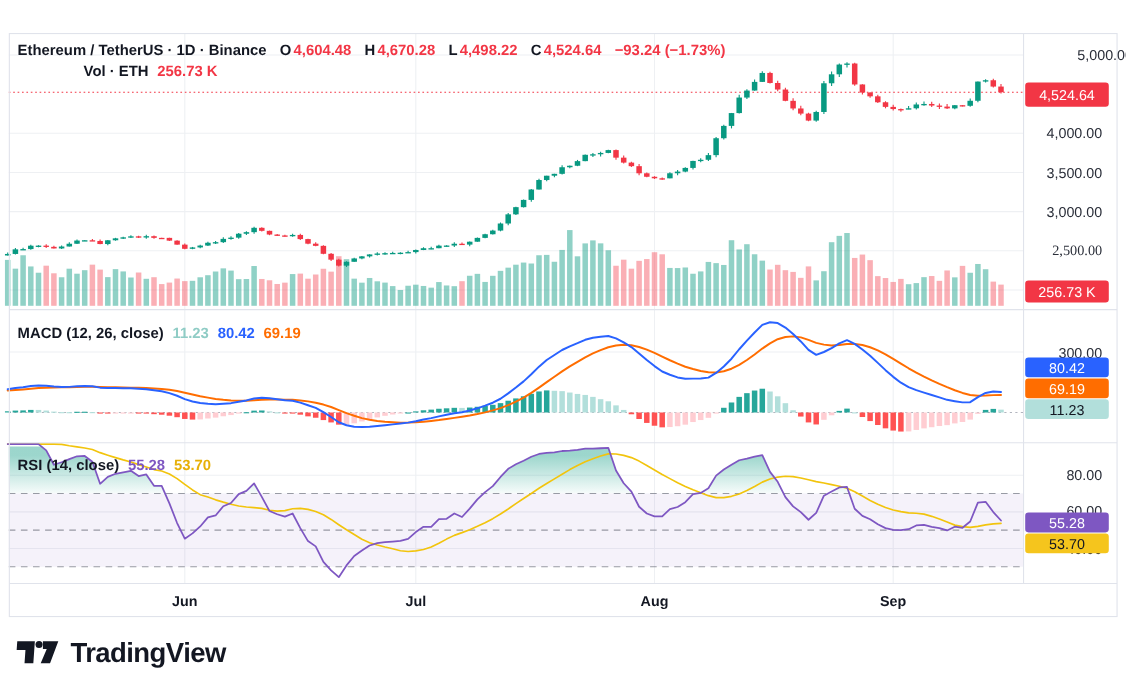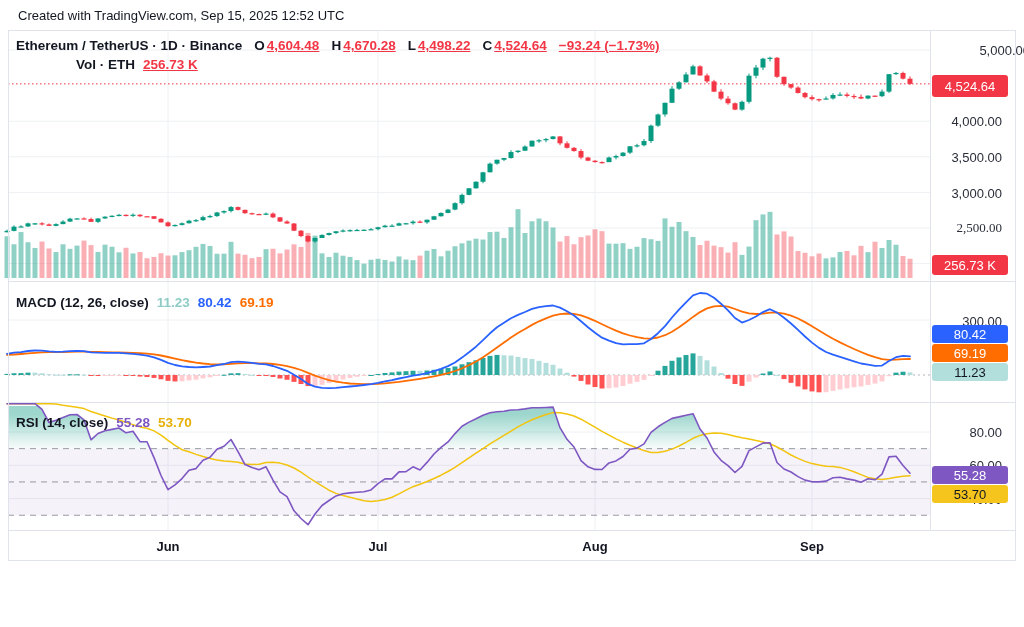--- a/index.html
+++ b/index.html
@@ -5,21 +5,21 @@
   html,body{margin:0;padding:0;background:#ffffff;}
   body{width:1024px;height:627px;position:relative;overflow:hidden;
        font-family:"Liberation Sans","DejaVu Sans",sans-serif;color:#131722;}
   .abs{position:absolute;}
   #stage{width:1024px;height:627px;position:relative;}
   #created{left:18px;top:8px;font-size:13px;color:#131722;}
   #chart-svg{left:0;top:0;}
   .legend{display:flex;align-items:center;gap:8px;font-size:13.5px;font-weight:600;
           pointer-events:none;white-space:nowrap;}
   .legend .pair{display:flex;gap:2px;}
-  .red{color:#f23645;text-decoration:underline;}
+  .red{color:#f23645;}
   .v-hist{color:#8fccc5;}
   .v-macd{color:#2962ff;}
   .v-sig{color:#ff6d00;}
   .v-rsi{color:#7e57c2;}
   .v-rsima{color:#e7b008;}
   #legend-row1{left:16px;top:38px;gap:12px;}
   #legend-row2{left:28px;top:57px;margin-left:48px;}
   #legend-macd{left:16px;top:295px;}
   #legend-rsi{left:16px;top:415px;}
   .axis-label{left:932px;width:70px;text-align:right;font-size:13px;color:#2a2e39;
@@ -37,21 +37,20 @@
   .month{transform:translateX(-50%);top:539px;font-size:13px;font-weight:600;color:#131722;
          pointer-events:none;}
   #footer{left:14px;top:580px;display:flex;align-items:center;gap:10px;}
   #brand-text{font-size:25px;font-weight:700;letter-spacing:-0.5px;color:#131722;}
 </style>
 </head>
 <body>
 
 <div id="stage">
 
-  <div id="created" class="abs">Created with TradingView.com, Sep 15, 2025 12:52 UTC</div>
 
   <svg id="chart-svg" class="abs" width="1024" height="627">
       <defs>
         <linearGradient id="gg" x1="0" y1="414" x2="0" y2="449" gradientUnits="userSpaceOnUse">
           <stop offset="0" stop-color="#089981" stop-opacity="0.4"></stop>
           <stop offset="1" stop-color="#089981" stop-opacity="0.03"></stop>
         </linearGradient>
         <clipPath id="over70">
           <rect x="8" y="406" width="922" height="42.64999999999998"></rect>
         </clipPath>
@@ -660,18 +659,26 @@
     <div id="b-price" class="abs badge">4,524.64</div>
   <div id="b-vol" class="abs badge">256.73 K</div>
   <div id="b-macd" class="abs badge">80.42</div>
   <div id="b-sig" class="abs badge">69.19</div>
   <div id="b-hist" class="abs badge">11.23</div>
   <div id="b-rsi" class="abs badge">55.28</div>
   <div id="b-rsima" class="abs badge">53.70</div>
 
   <div id="time-axis" class="abs" style="left:8px;top:530px;width:922px;height:30px;"></div>
 
+  <div id="footer" class="abs">
+    <svg width="40" height="28" viewBox="0 0 40 28">
+      <path d="M1 2 H17 V22 H9 V10 H1 Z" fill="#131722" transform="skewX(-4)" transform-origin="9 12"></path>
+      <circle cx="21.5" cy="5" r="3.2" fill="#131722"></circle>
+      <path d="M25 2 H39 L31.5 22 H23 L28.5 9 H25 Z" fill="#131722"></path>
+    </svg>
+    <span id="brand-text">TradingView</span>
+  </div>
 
 <div class="abs month" style="left: 168px;">Jun</div>
     <div class="abs month" style="left: 378px;">Jul</div>
     <div class="abs month" style="left: 595px;">Aug</div>
     <div class="abs month" style="left: 812px;">Sep</div>
   </div>
 
 </body></html>

